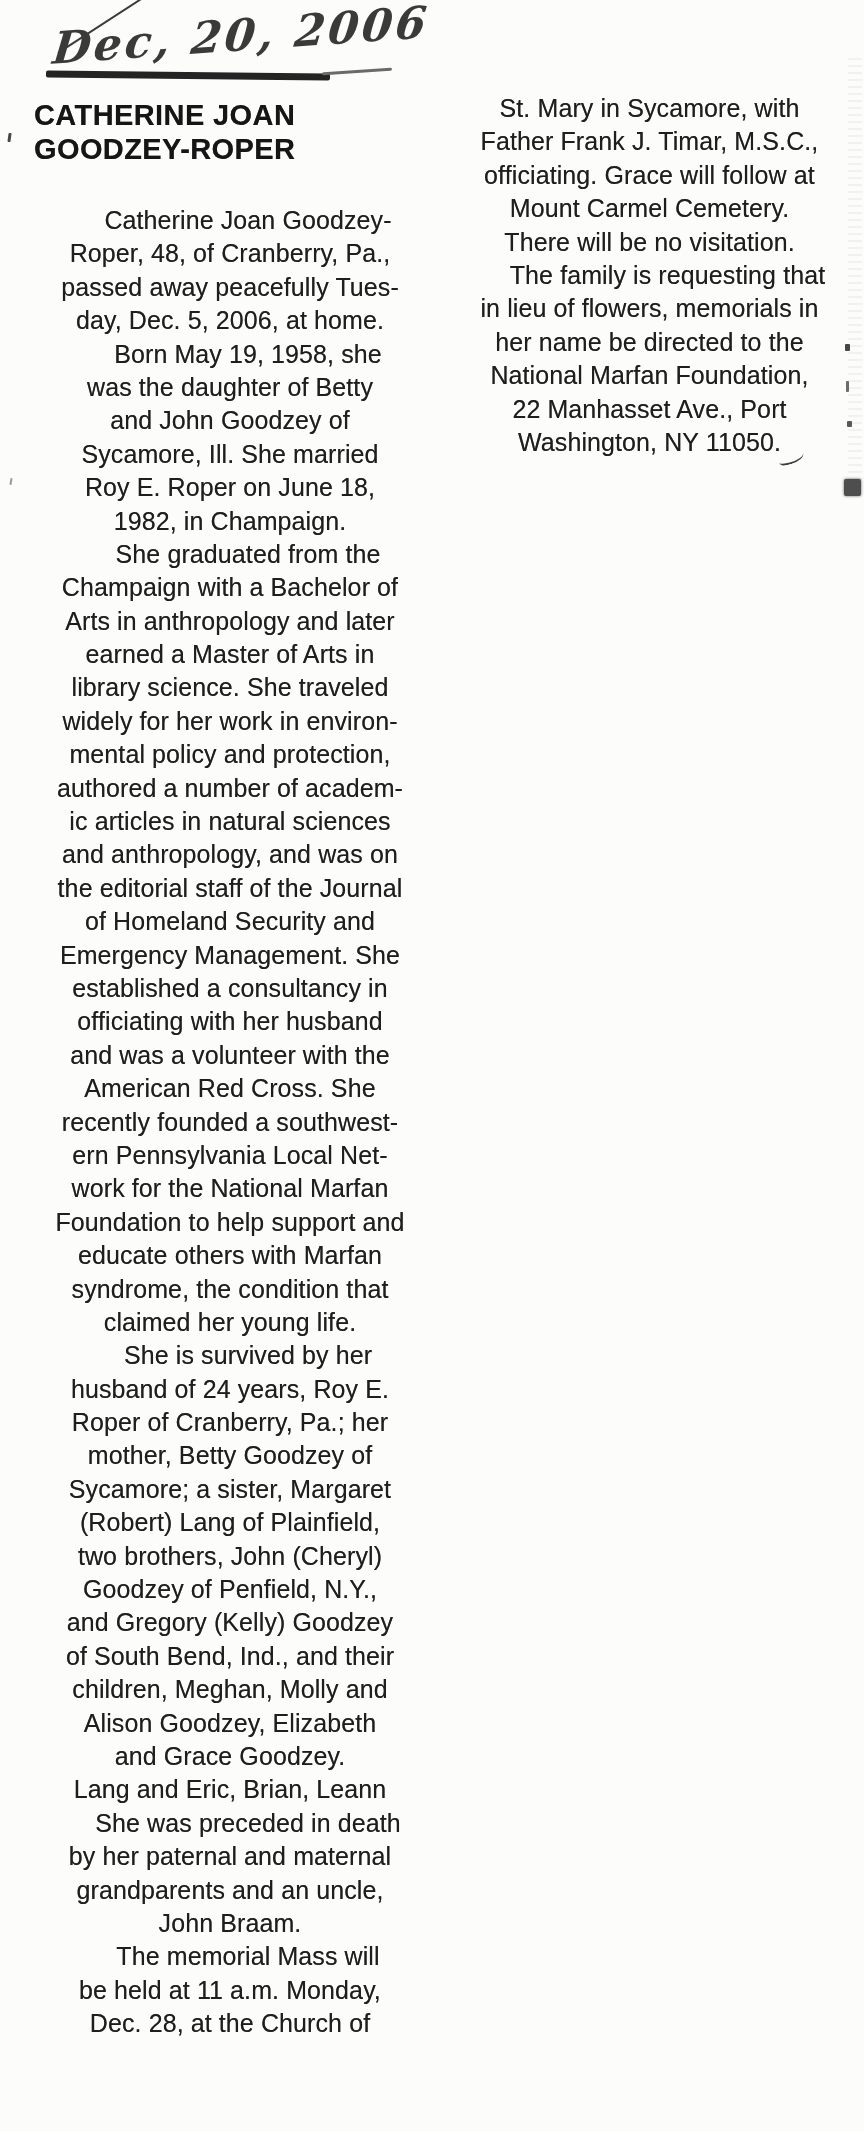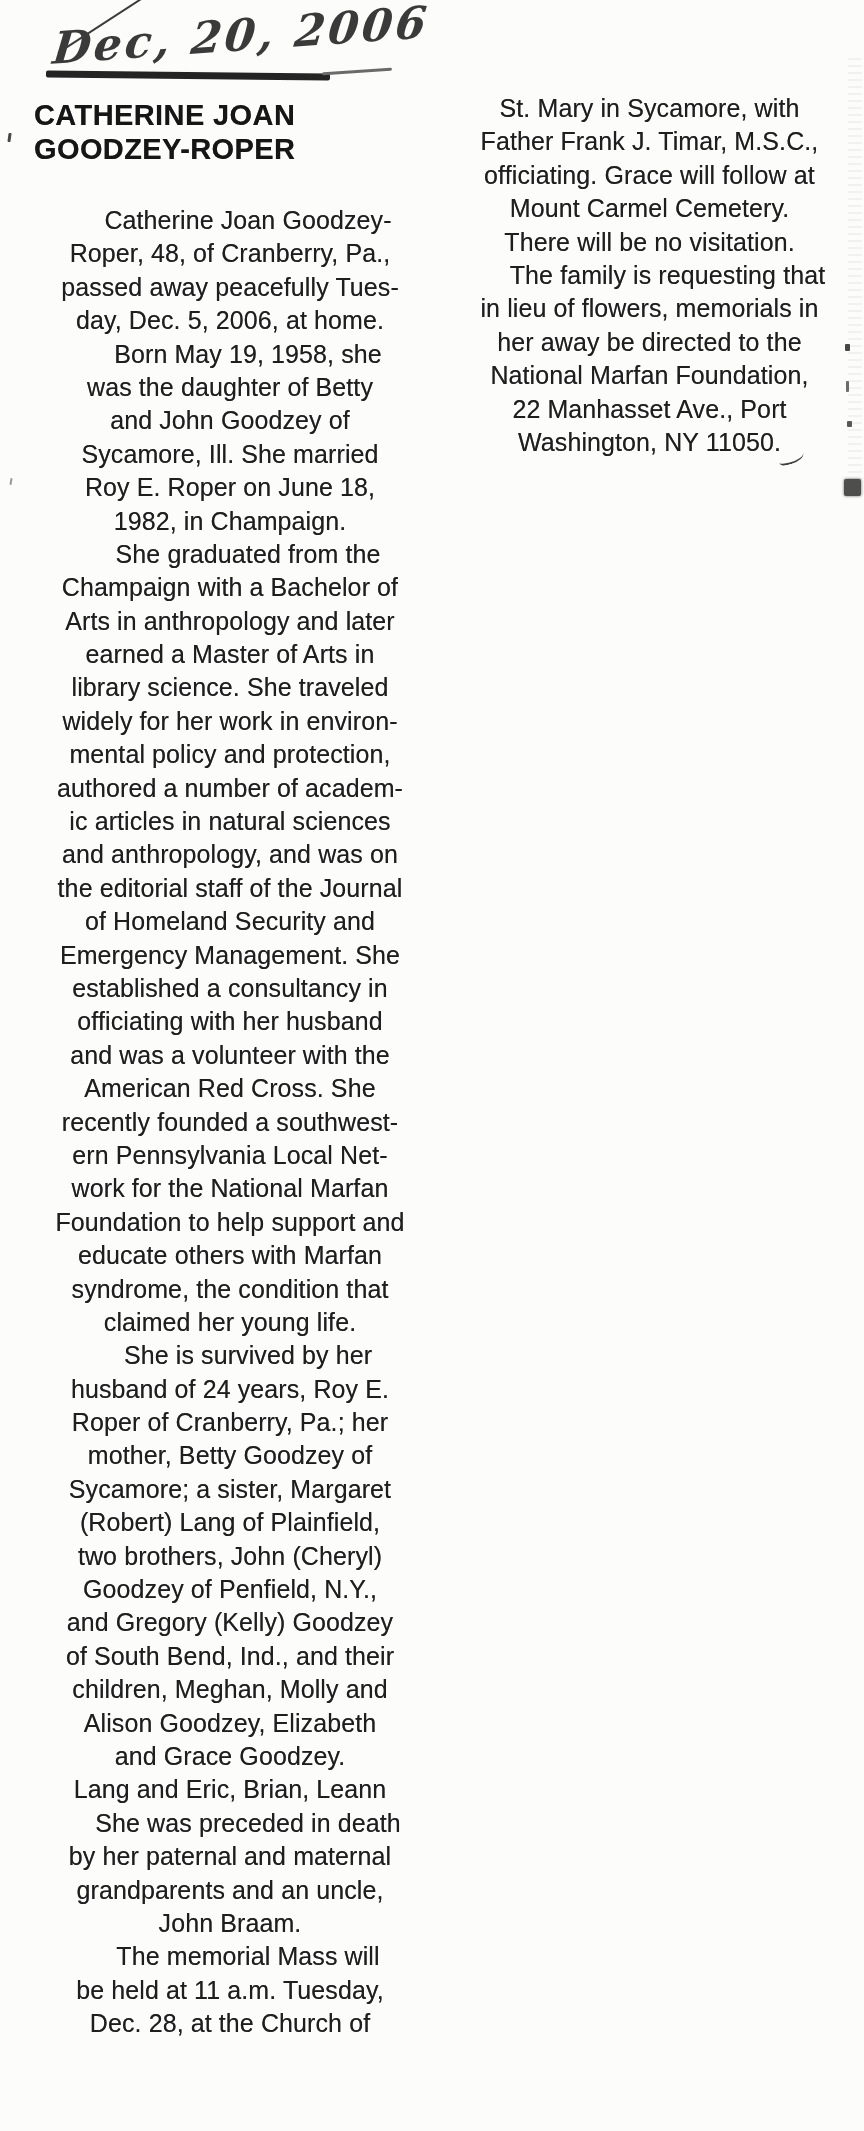--- a/index.html
+++ b/index.html
@@ -140,33 +140,33 @@
       <div class="line">of South Bend, Ind., and their</div>
       <div class="line">children, Meghan, Molly and</div>
       <div class="line">Alison Goodzey, Elizabeth</div>
       <div class="line">and Grace Goodzey.</div>
       <div class="line">Lang and Eric, Brian, Leann</div>
       <div class="line indent">She was preceded in death</div>
       <div class="line">by her paternal and maternal</div>
       <div class="line">grandparents and an uncle,</div>
       <div class="line">John Braam.</div>
       <div class="line indent">The memorial Mass will</div>
-      <div class="line">be held at 11 a.m. Tuesday,</div>
+      <div class="line">be held at 11 a.m. Monday,</div>
       <div class="line">Dec. 28, at the Church of</div>
     </div>
 
   <div class="col col-right">
       <div class="line">St. Mary in Sycamore, with</div>
       <div class="line">Father Frank J. Timar, M.S.C.,</div>
       <div class="line">officiating. Grace will follow at</div>
       <div class="line">Mount Carmel Cemetery.</div>
       <div class="line">There will be no visitation.</div>
       <div class="line indent">The family is requesting that</div>
       <div class="line">in lieu of flowers, memorials in</div>
-      <div class="line">her away be directed to the</div>
+      <div class="line">her name be directed to the</div>
       <div class="line">National Marfan Foundation,</div>
       <div class="line">22 Manhasset Ave., Port</div>
       <div class="line">Washington, NY 11050.</div>
     </div>
 
   <div class="artifact tick-left-1"></div>
   <div class="artifact tick-left-2"></div>
   <div class="ghost-strip"></div>
   <div class="artifact dash-right-1"></div>
   <div class="artifact dash-right-2"></div>

